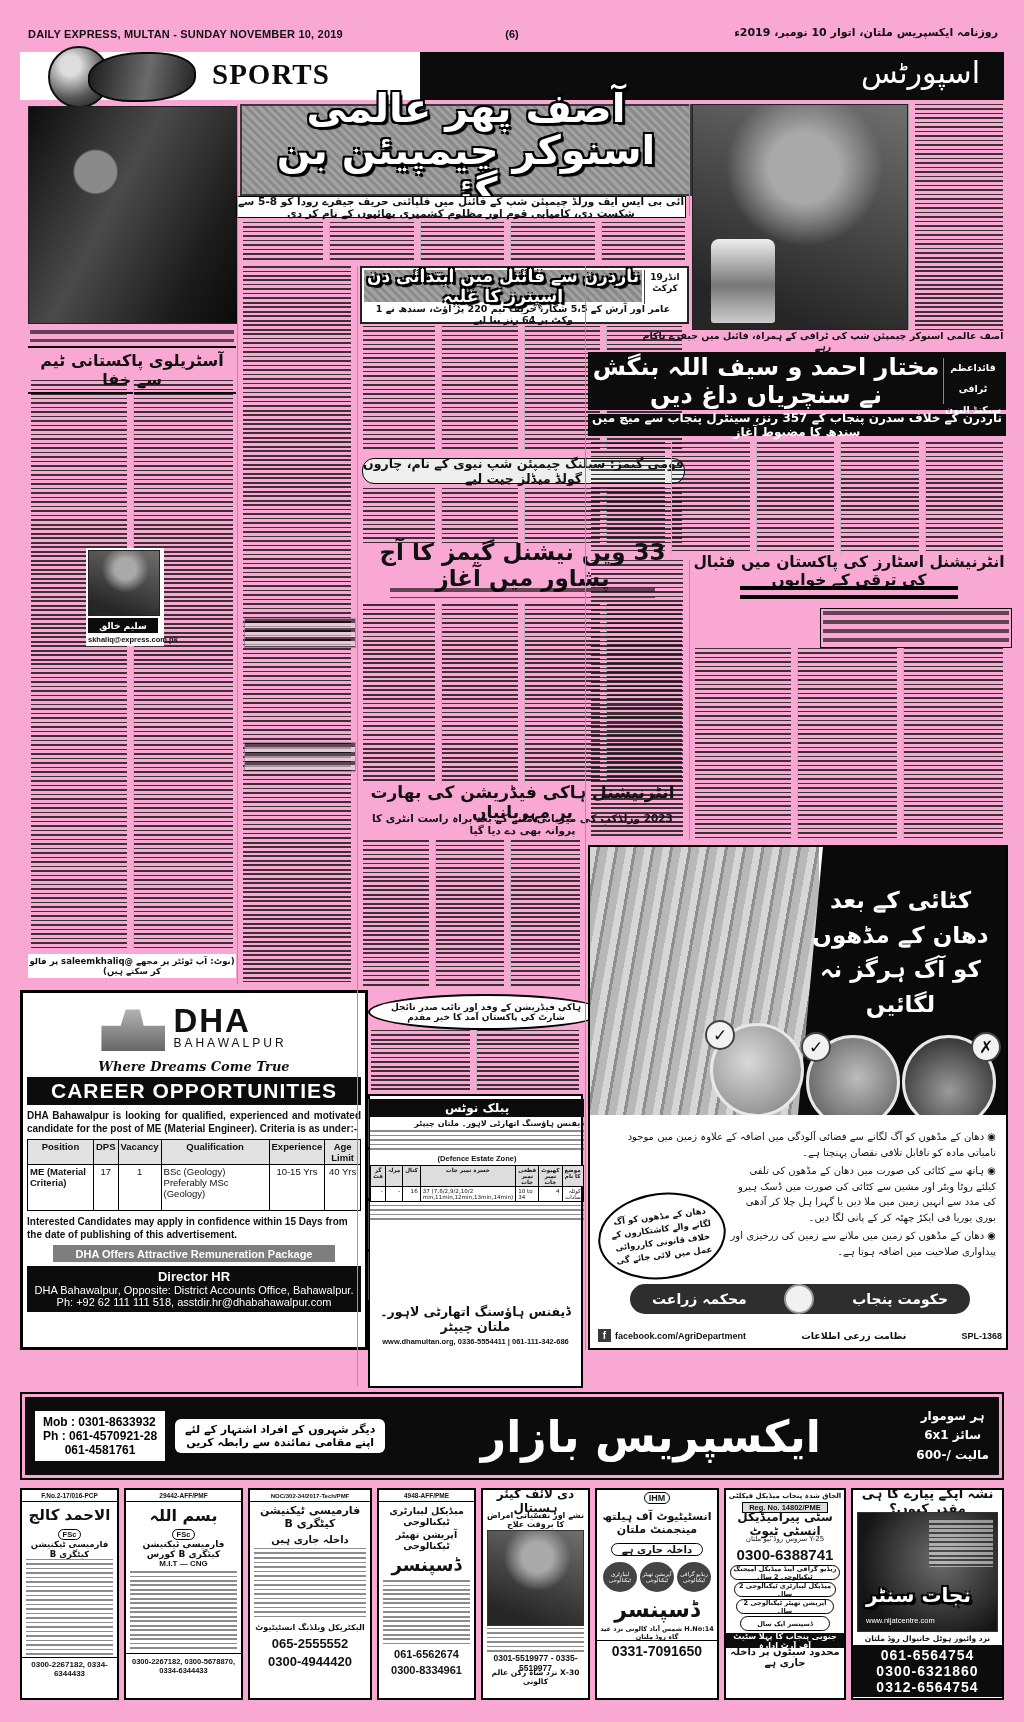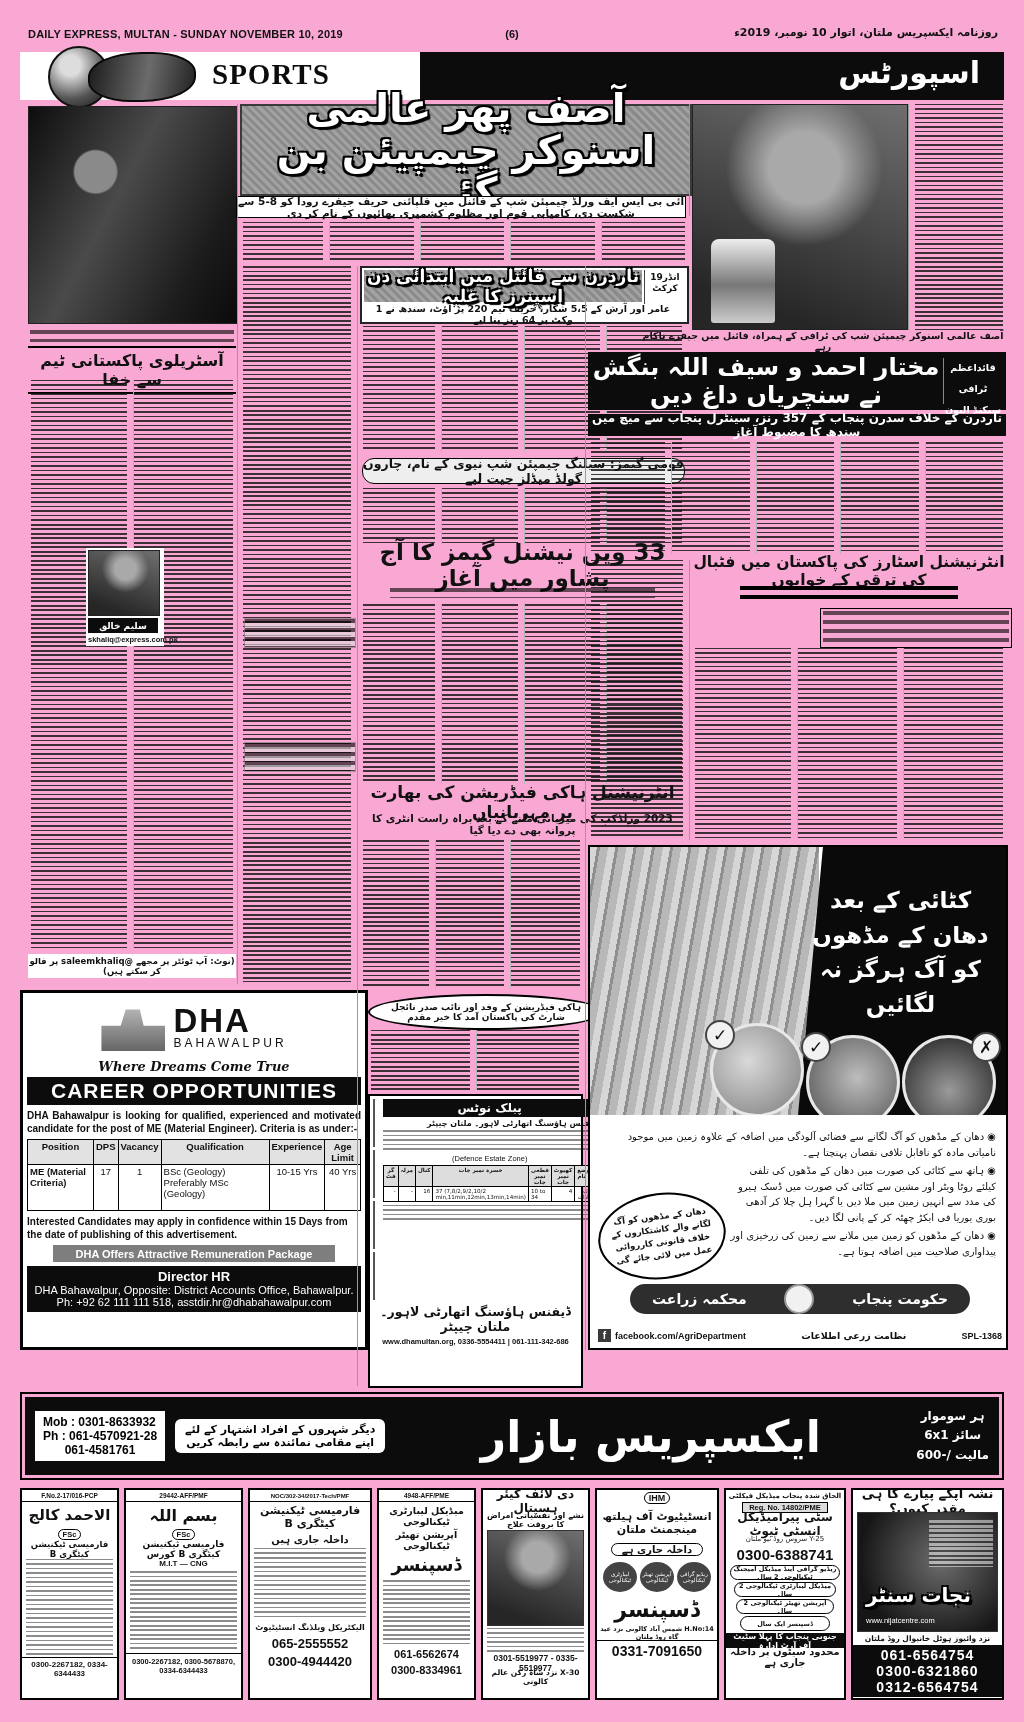--- a/index.html
+++ b/index.html
@@ -48,21 +48,21 @@
 
   <div class="abs blackbar" style="left:20px;top:52px;width:984px;height:48px;">
     <div class="abs" style="left:0;top:0;width:400px;height:48px;background:#fff;"></div>
     <div class="abs" style="left:28px;top:-8px;width:150px;height:62px;">
       <div style="position:absolute;left:0;top:2px;width:58px;height:58px;border-radius:50%;
                   background:radial-gradient(circle at 35% 30%,#ddd 0 18%,#555 60%,#111);border:2px solid #111;"></div>
       <div style="position:absolute;left:40px;top:8px;width:104px;height:46px;border-radius:50% 40% 50% 40%;
                   background:linear-gradient(100deg,#1b1b1b,#6b6b6b 55%,#222);border:2px solid #0a0a0a;"></div>
     </div>
     <div class="abs en" style="left:192px;top:6px;color:#0c0c0c;font-size:29px;font-weight:bold;letter-spacing:1px;font-family:'Liberation Serif',serif;">SPORTS</div>
-    <div class="abs ur" style="right:24px;top:3px;color:#fff;font-size:30px;font-weight:bold;">اسپورٹس</div>
+    <div class="abs ur" style="right:24px;top:3px;color:#fff;font-size:30px;font-weight:normal;">اسپورٹس</div>
   </div>
 
   <div class="abs photo ph-dark" style="left:28px;top:106px;width:208px;height:216px;"></div>
   <div class="abs greek bold lt" style="left:30px;top:330px;width:204px;height:12px;"></div>
   <div class="abs ur" style="left:28px;top:346px;width:208px;border-top:2px solid #000;border-bottom:2px solid #000;padding:3px 0;
               text-align:center;font-size:16px;font-weight:bold;">آسٹریلوی پاکستانی ٹیم سے خفا</div>
   <div class="abs cols" style="left:28px;top:380px;width:208px;height:568px;">
     <div class="c greek"></div>
     <div class="c greek"></div>
   </div>
@@ -133,32 +133,32 @@
     <div class="c greek"></div>
   </div>
 
   <div class="abs ur center" style="left:368px;top:994px;width:212px;height:30px;border:2px solid #000;border-radius:50%;font-size:9px;font-weight:bold;padding:1px 10px;background:#fff;">ہاکی فیڈریشن کے وفد اور نائب صدر نائجل شارٹ کی پاکستان آمد کا خیر مقدم</div>
   <div class="abs cols" style="left:368px;top:1030px;width:214px;height:60px;">
     <div class="c greek"></div>
     <div class="c greek"></div>
   </div>
 
   <div class="abs" style="left:368px;top:1094px;width:215px;height:294px;border:2px solid #000;background:#fff;padding:3px;box-sizing:border-box;">
-    <div style="display:flex;gap:8px;">
+    <div style="display:flex;gap:1px;justify-content:center;">
       <div style="width:42px;display:flex;flex-direction:column;gap:3px;">
         <div class="ph-sm" style="height:46px;"></div>
         <div class="ph-sm" style="height:46px;"></div>
         <div class="ph-sm" style="height:46px;"></div>
         <div class="ph-sm" style="height:46px;"></div>
       </div>
       <div style="flex:1;">
         <div class="blackbar ur center" style="height:18px;font-size:12px;font-weight:bold;">پبلک نوٹس</div>
         <div class="ur" style="font-size:8px;font-weight:bold;text-align:right;margin-top:2px;">ڈیفنس ہاؤسنگ اتھارٹی لاہور۔ ملتان چیپٹر</div>
         <div class="greek lt" style="height:22px;margin:2px 0;"></div>
-        <div class="en" style="font-size:7.5px;font-weight:normal;text-align:center;">(Defence Estate Zone)</div>
+        <div class="en" style="font-size:7.5px;font-weight:bold;text-align:center;">(Defence Estate Zone)</div>
         <table class="nt ur" dir="rtl" style="width:100%;margin-top:2px;font-size:5.6px;">
           <tbody>
               <tr style="background:#ddd;font-weight:bold;">
             <th>موضع کا نام</th>
             <th>کھیوٹ نمبر جات</th>
             <th>قطعی نمبر جات</th>
             <th>خسرہ نمبر جات</th>
             <th>کنال</th>
             <th>مرلہ</th>
             <th>گز فٹ</th>

